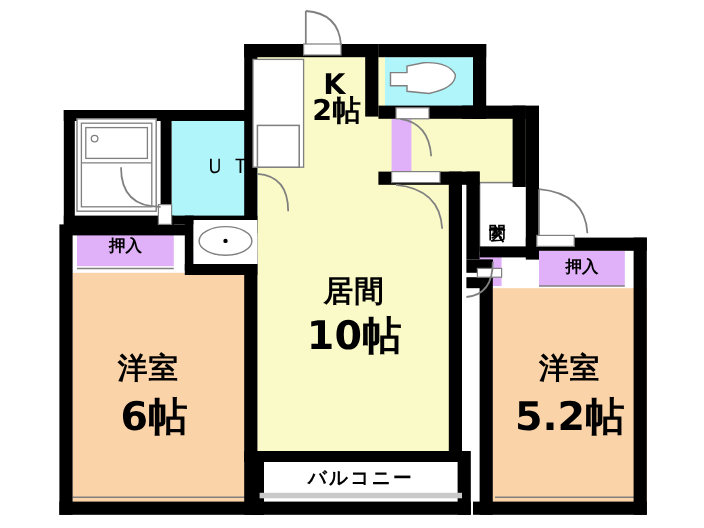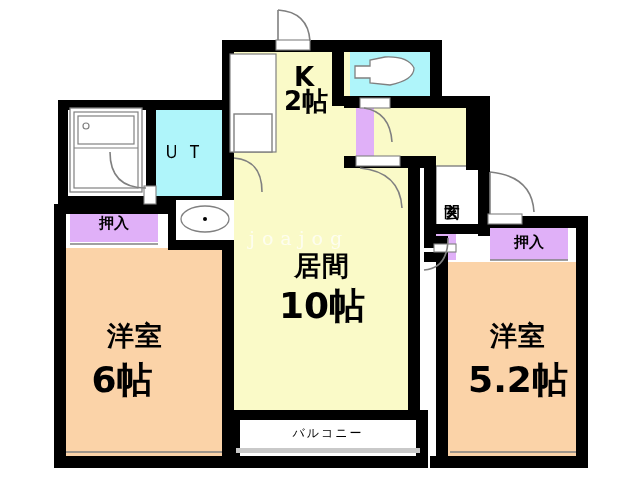--- a/index.html
+++ b/index.html
@@ -67,22 +67,22 @@
   }
   .lbl-vert {
     font-size: 15px;
     font-weight: bold;
     writing-mode: vertical-rl;
     text-orientation: upright;
     line-height: 1.0;
     letter-spacing: 1px;
   }
   .lbl-balcony {
-    font-size: 12px;
-    font-weight: normal;
+    font-size: 17px;
+    font-weight: bold;
     letter-spacing: 2px;
   }
   .watermark {
     position: absolute;
     font-size: 19px;
     color: #ffffff;
     opacity: 0.72;
     letter-spacing: 7px;
     font-family: "DejaVu Serif", "Liberation Serif", serif;
     pointer-events: none;
@@ -254,31 +254,30 @@
 
     <g>
       <rect x="236" y="448" width="184" height="5" fill="#c9c9c9"></rect>
     </g>
 
   </svg>
 
   <div class="lbl lbl-k" style="left:284px; top:64px; width:40px;">K</div>
   <div class="lbl lbl-k-size" style="left:266px; top:88px; width:80px;">2帖</div>
 
-  <div class="watermark" style="left:249px; top:227px;">joajog</div>
   <div class="lbl lbl-room-name" style="left:272px; top:252px; width:100px;">居間</div>
   <div class="lbl lbl-room-size" style="left:262px; top:288px; width:120px;">10帖</div>
 
   <div class="lbl lbl-room-name" style="left:85px; top:322px; width:100px;">洋室</div>
-  <div class="lbl lbl-room-size" style="left:72px; top:362px; width:100px;">6帖</div>
+  <div class="lbl lbl-room-size" style="left:90px; top:362px; width:100px;">6帖</div>
 
   <div class="lbl lbl-room-name" style="left:468px; top:322px; width:100px;">洋室</div>
   <div class="lbl lbl-room-size" style="left:452px; top:362px; width:132px;">5.2帖</div>
 
-  <div class="lbl lbl-ut" style="left:148px; top:142px; width:74px;">ＵＴ</div>
+  <div class="lbl lbl-ut" style="left:158px; top:142px; width:74px;text-align:right;">ＵＴ</div>
 
   <div class="lbl lbl-vert" style="left:444px; top:170px; height:44px;">玄関</div>
 
   <div class="lbl lbl-balcony" style="left:238px; top:427px; width:180px;">バルコニー</div>
 
   <div class="lbl lbl-small" style="left:74px; top:216px; width:80px;">押入</div>
   <div class="lbl lbl-small" style="left:492px; top:235px; width:74px;">押入</div>
 
 </div>
 

